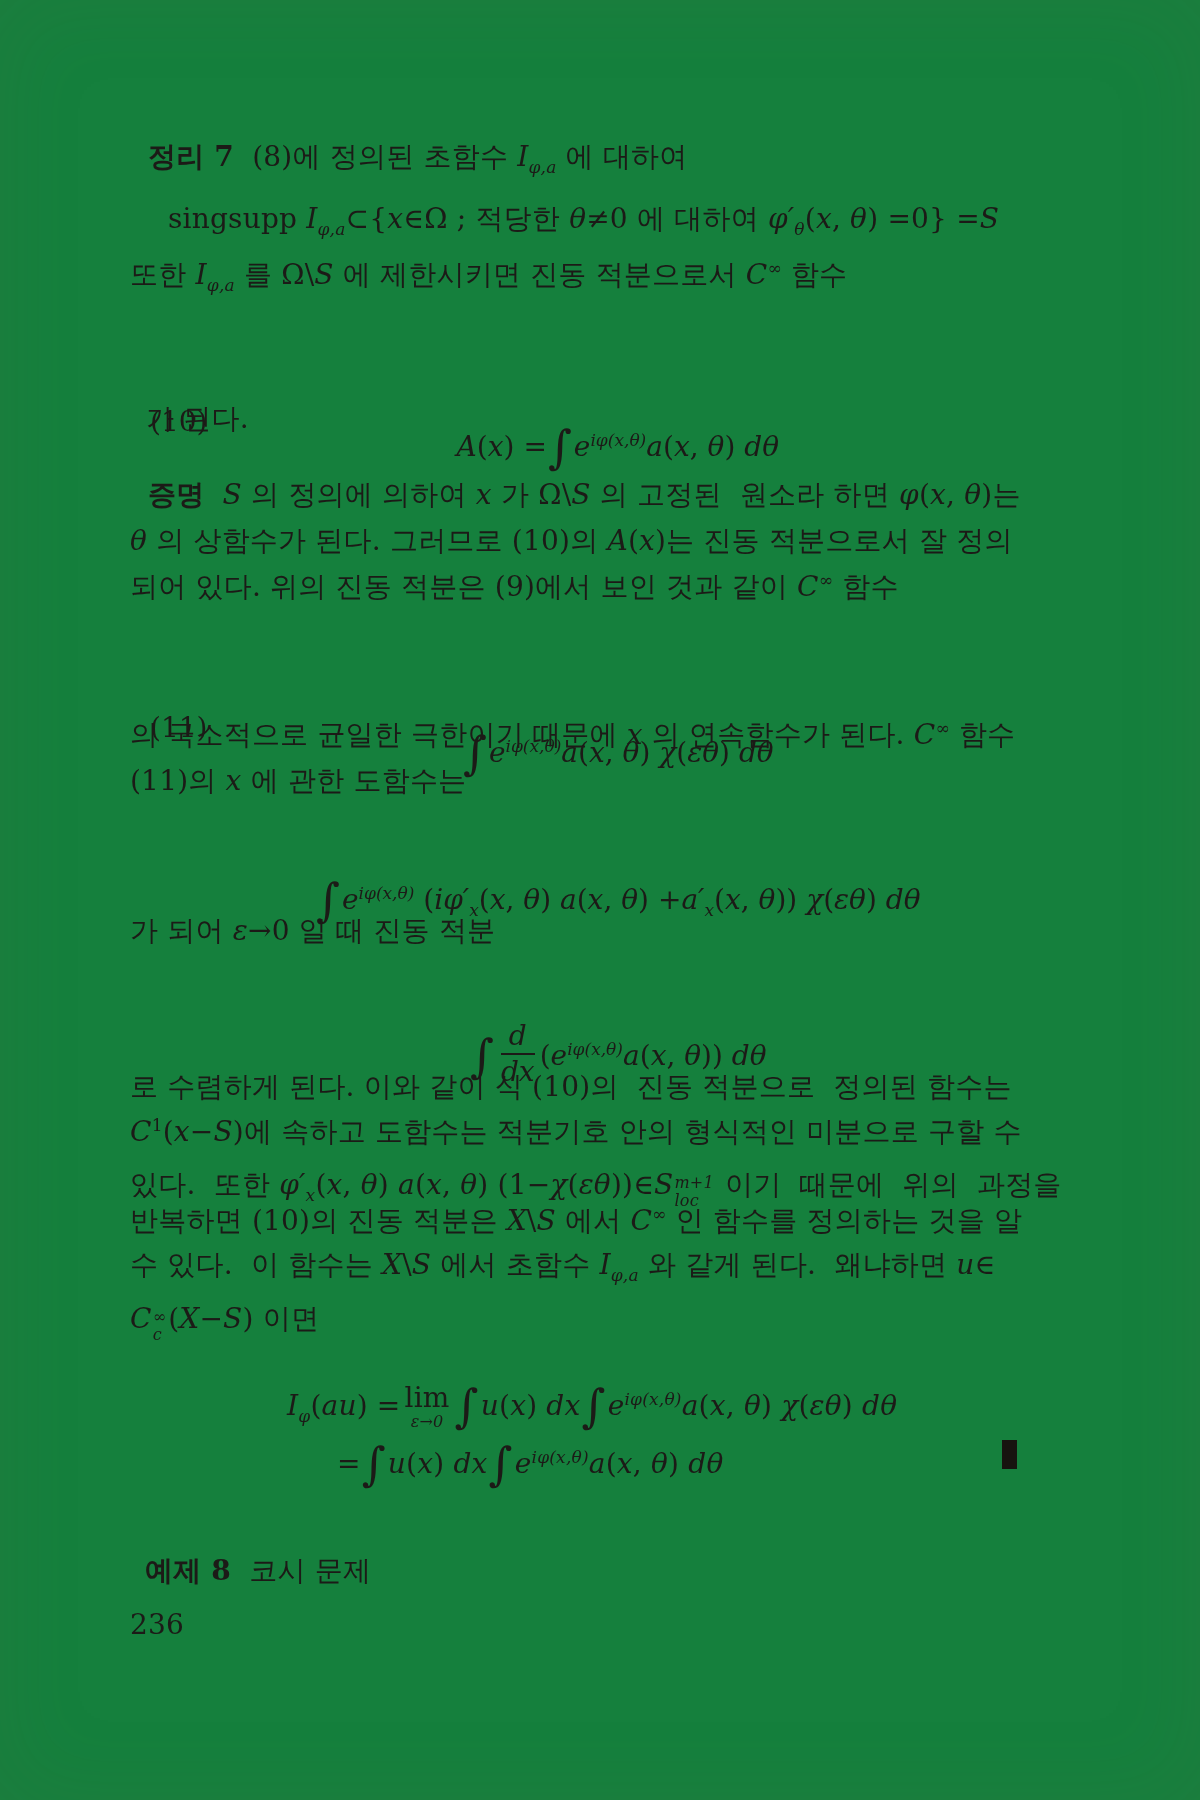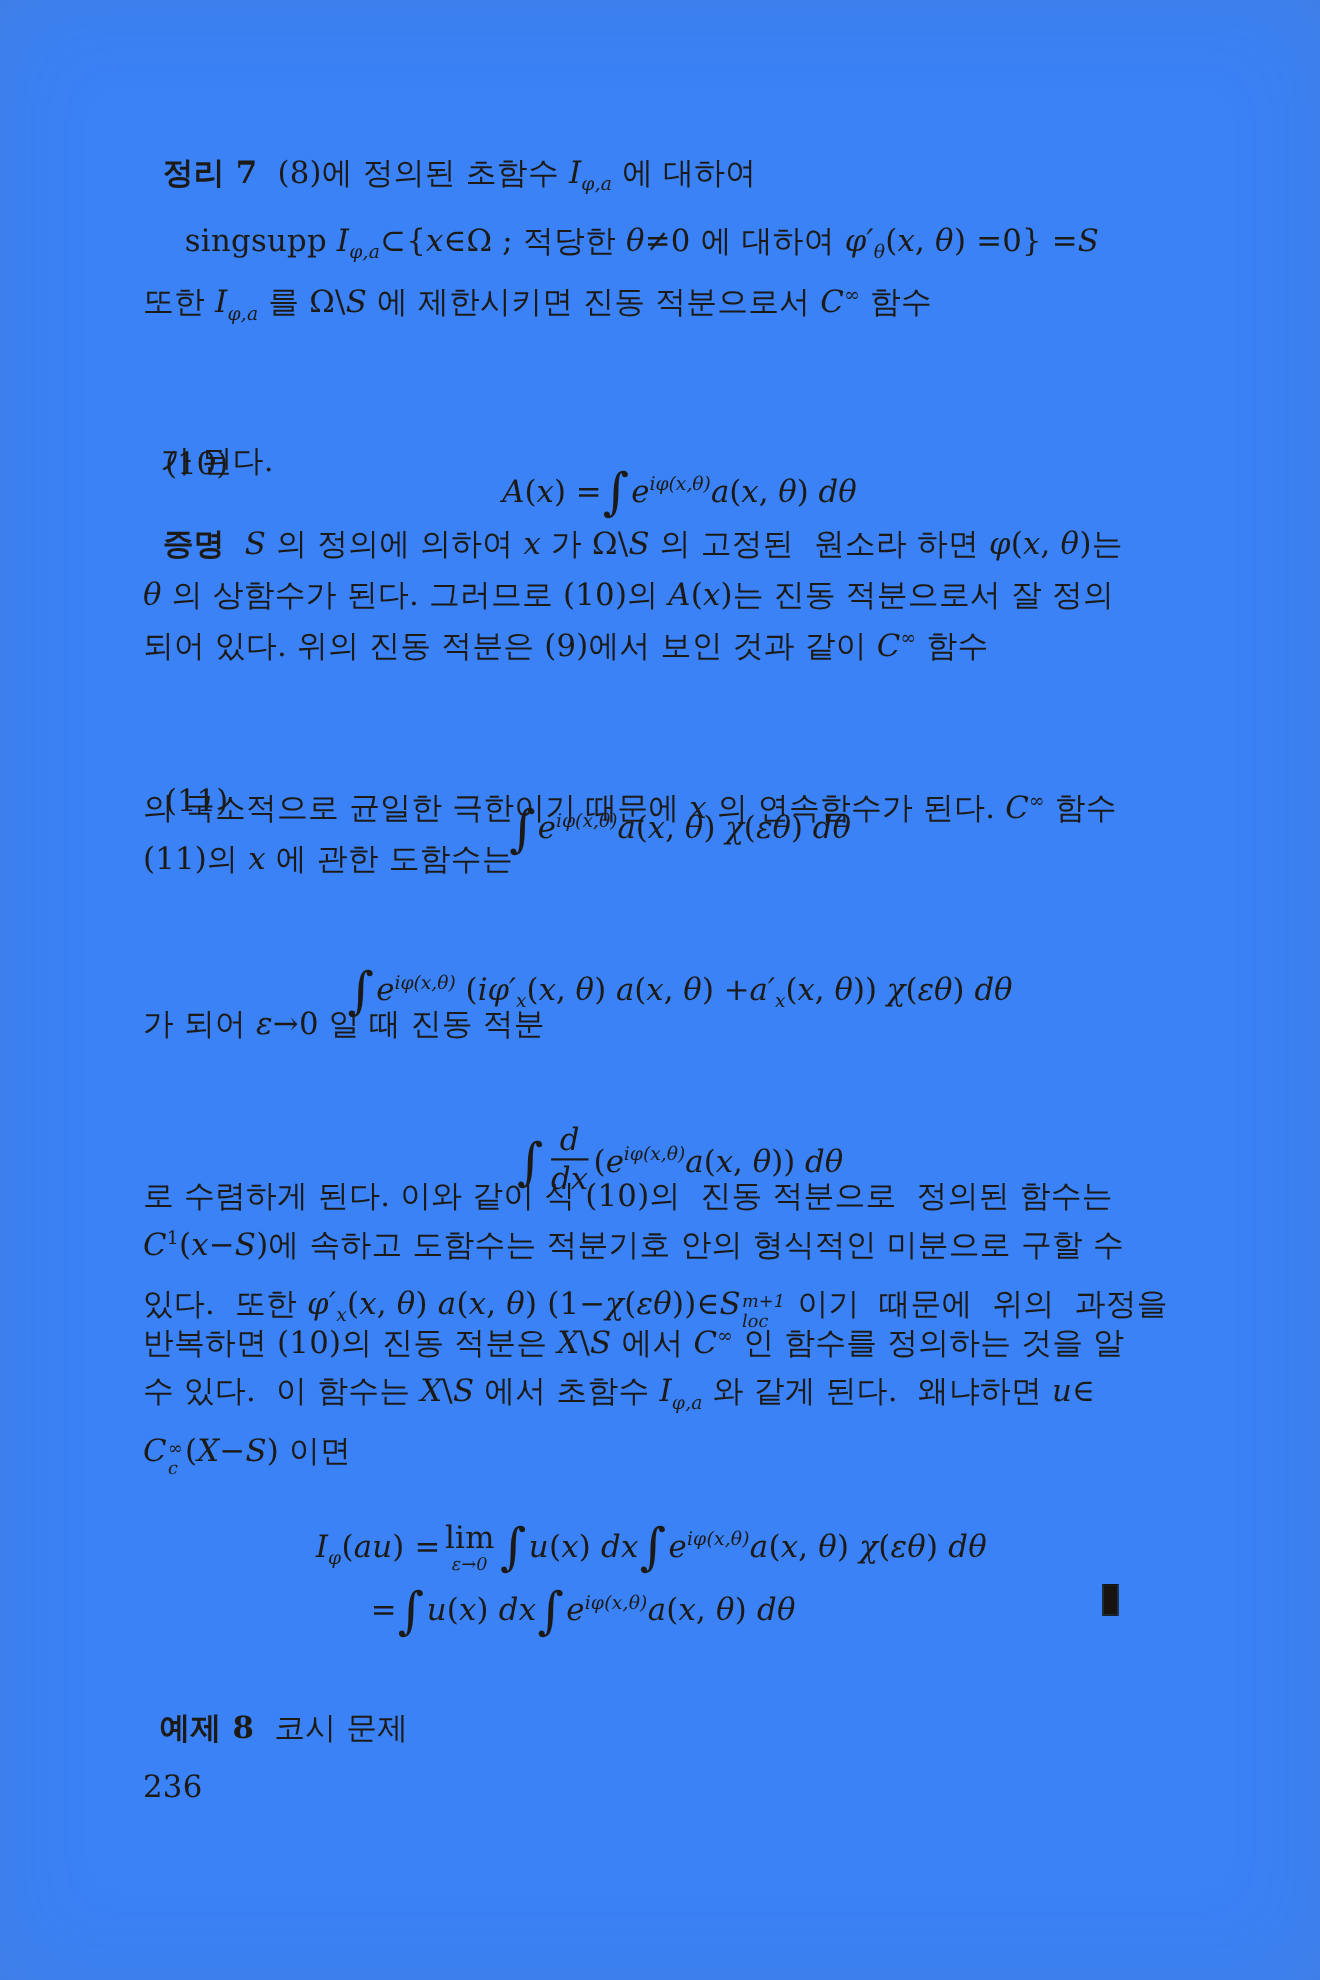--- a/index.html
+++ b/index.html
@@ -1,19 +1,19 @@
 <!DOCTYPE html>
 <html><head>
 <meta charset="utf-8">
 <style>
   html,body{margin:0;padding:0;background:#e6e4df;}
   .page{
     position:relative;
     width:1200px;height:1800px;
-    background:#3b82f6;
+    background:#15803d;
     color:#1c1a17;
     font-family:"DejaVu Serif","Liberation Serif",serif;
     overflow:hidden;
     box-shadow:inset 0 0 90px rgba(110,100,80,.10);
   }
   .line{
     position:absolute;
     font-size:28px;
     line-height:38px;
     white-space:pre;

